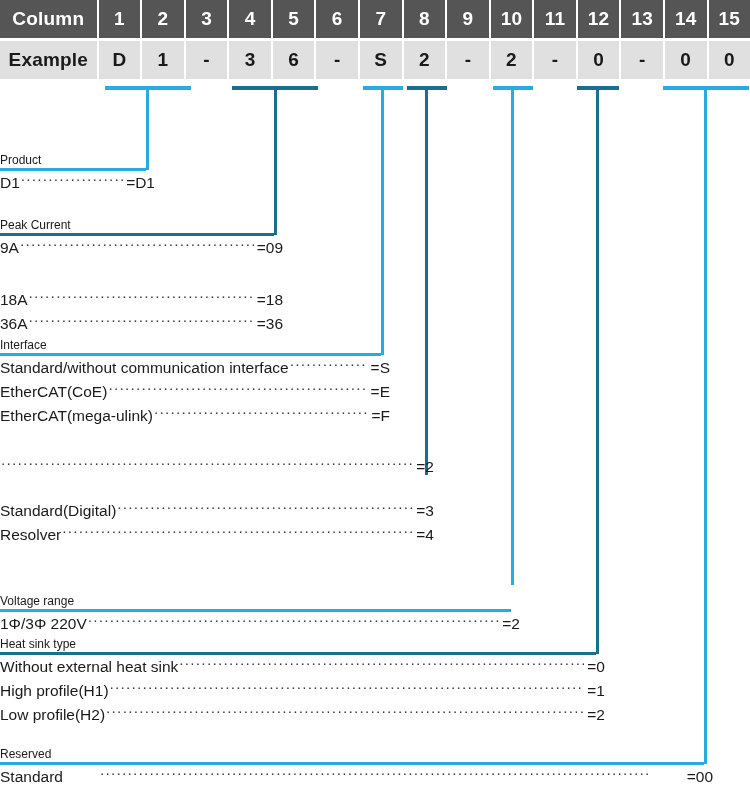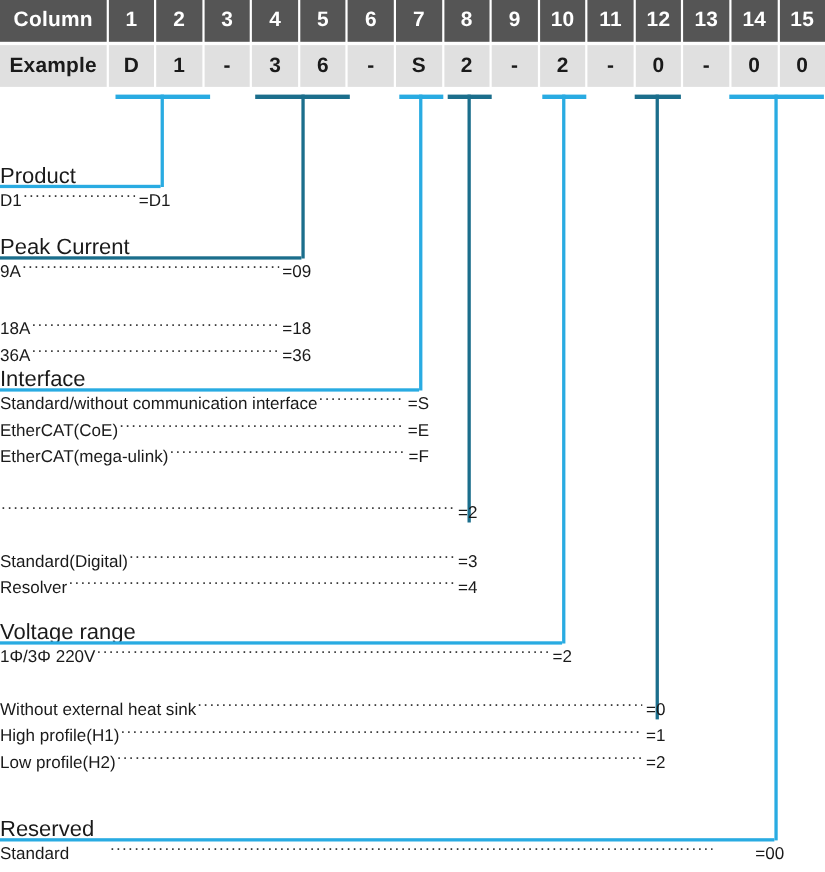--- a/index.html
+++ b/index.html
@@ -66,21 +66,21 @@
   }
 
   
   .section {
     position: absolute;
     left: 0;
     width: 750px;
   }
   .sec-head {
     position: relative;
-    font-size: 20px;
+    font-size: 12px;
     line-height: 20px;
     padding-bottom: 1px;
     color: #1a1a1a;
     white-space: nowrap;
   }
   .sec-underline {
     position: absolute;
     left: 0;
     bottom: 0;
     height: 3px;
@@ -227,29 +227,30 @@
         <span class="opt-name">Standard(Digital)</span>
         <span class="opt-leader"></span>
         <span class="opt-code">=3</span>
       </div>
       <div class="opt-row" style="width: 434px;">
         <span class="opt-name">Resolver</span>
         <span class="opt-leader"></span>
         <span class="opt-code">=4</span>
       </div>
     </div>
-    <div class="section" style="top: 565px;">
+    <div class="section" style="top: 591px;">
       <div class="sec-head">Voltage range<div class="sec-underline" style="width: 511px; background: rgb(41, 171, 226);"></div></div>
       <div class="opt-row" style="width: 520px;">
         <span class="opt-name">1Φ/3Φ 220V</span>
         <span class="opt-leader"></span>
         <span class="opt-code">=2</span>
       </div>
     </div>
     <div class="section" style="top: 634px;">
+      <div class="sec-head">Heat sink type<div class="sec-underline" style="width: 596px; background: rgb(27, 110, 140);"></div></div>
       <div class="opt-row" style="width: 605px;">
         <span class="opt-name">Without external heat sink</span>
         <span class="opt-leader"></span>
         <span class="opt-code">=0</span>
       </div>
       <div class="opt-row" style="width: 605px;">
         <span class="opt-name">High profile(H1)</span>
         <span class="opt-leader"></span>
         <span class="opt-code">=1</span>
       </div>

